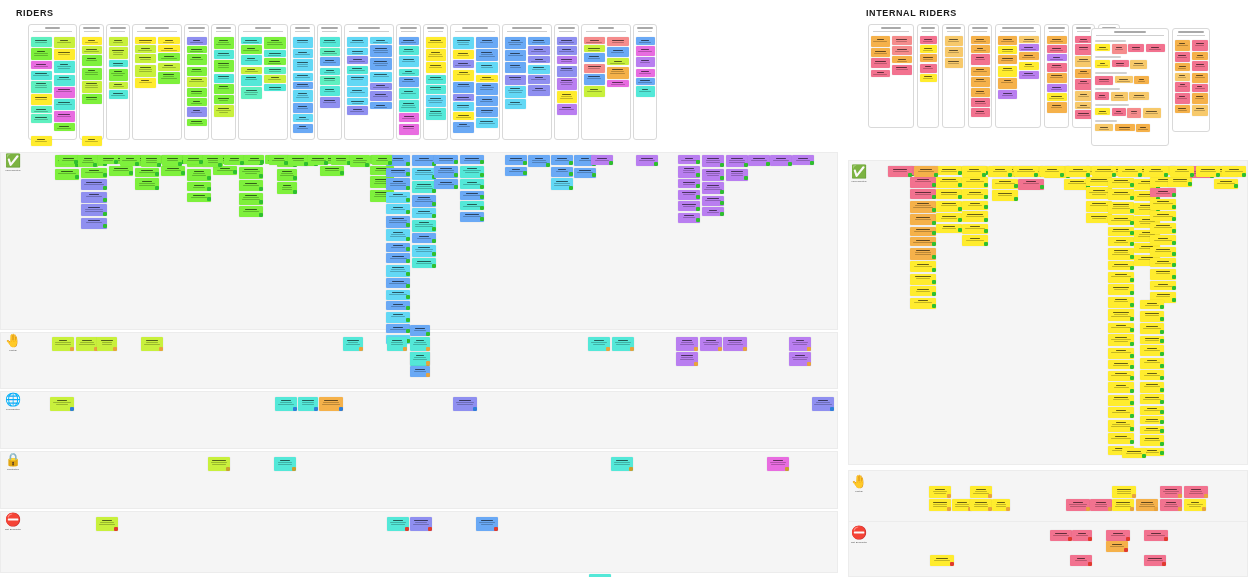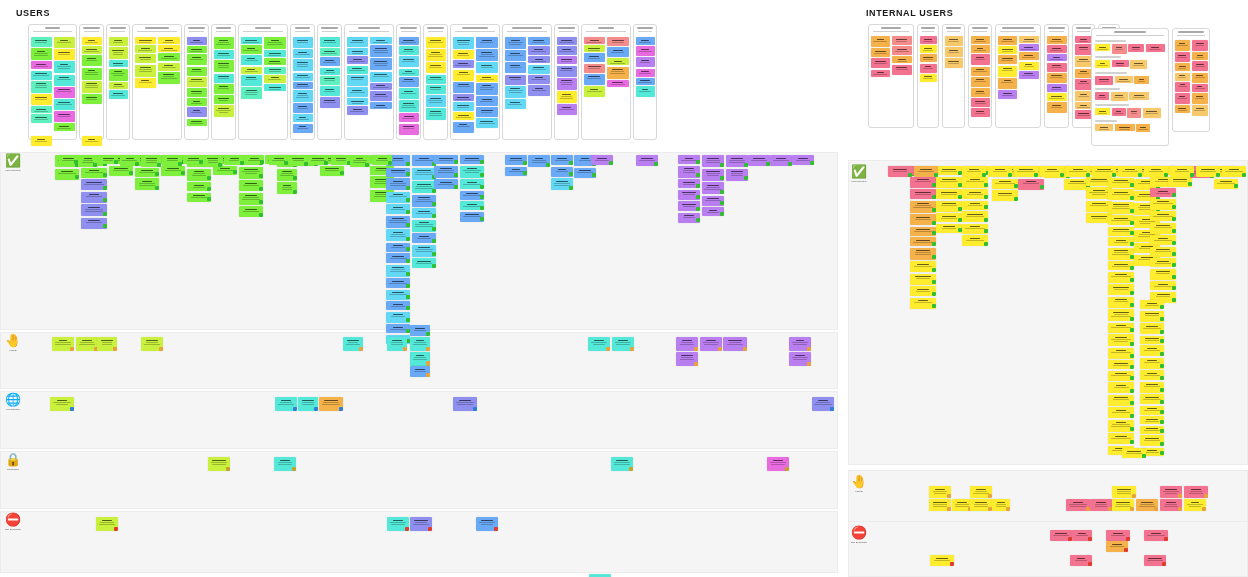--- a/index.html
+++ b/index.html
@@ -83,23 +83,23 @@
     white-space:nowrap;overflow:hidden;
   }
 
   .tinybar{position:absolute;height:2px;border-radius:1px;background:#bdbdbd;opacity:.7;}
 </style>
 </head>
 <body>
 
 <div id="board">
 
-  <div class="section-title" style="left:16px;top:8px;">USERS</div>
+  <div class="section-title" style="left:16px;top:8px;">RIDERS</div>
 
-  <div class="section-title" style="left:866px;top:8px;">INTERNAL USERS</div>
+  <div class="section-title" style="left:866px;top:8px;">INTERNAL RIDERS</div>
 
 <div class="col" style="left:28px;top:24px;width:49px;height:116px;">
       <div class="col-head">
         <div class="t" style="width: 15.6007px;"></div>
         <div class="rule"></div>
       </div>
     </div>
     <div class="card" style="left:30.5px;top:37px;width:21px;height:10px;background:#5ff0c0;">
       <div style="padding:1.5px 2px;">
         <div class="ln t" style="width: 65.0729%;"></div>

